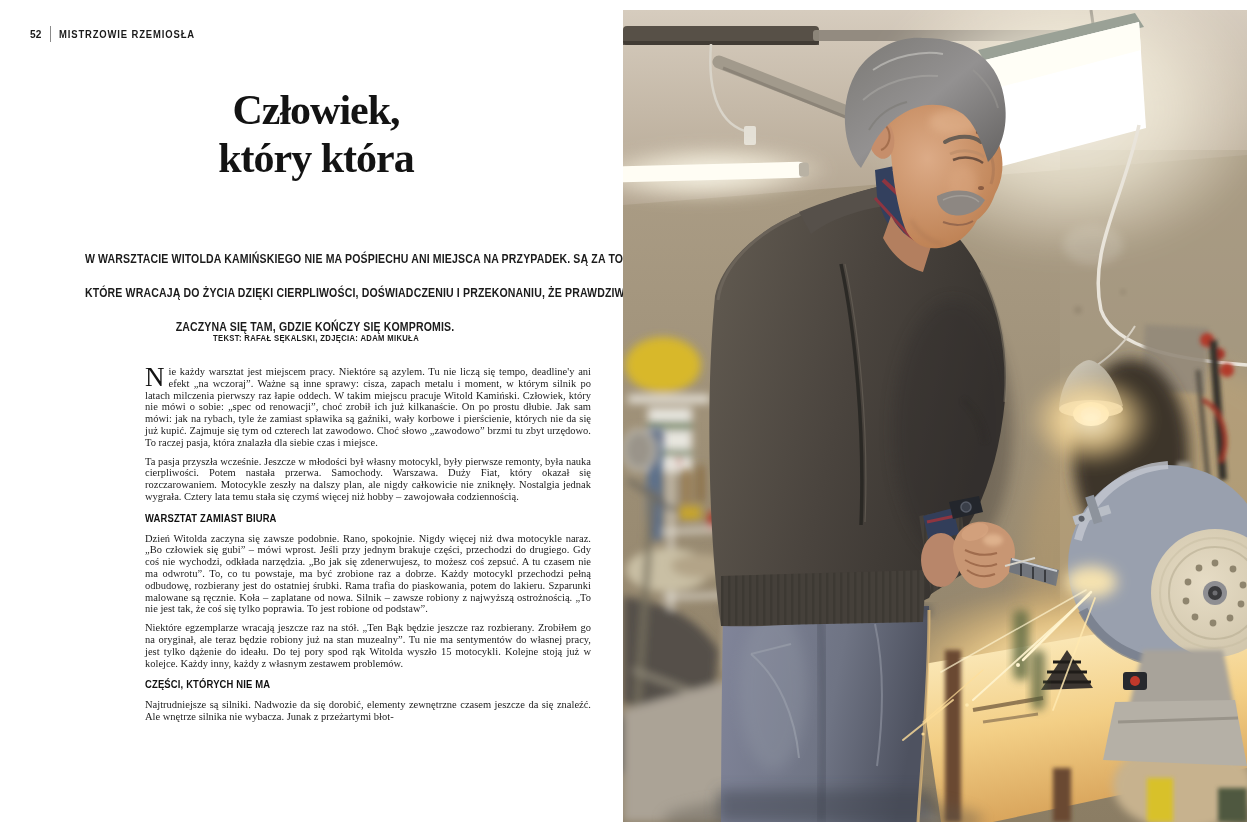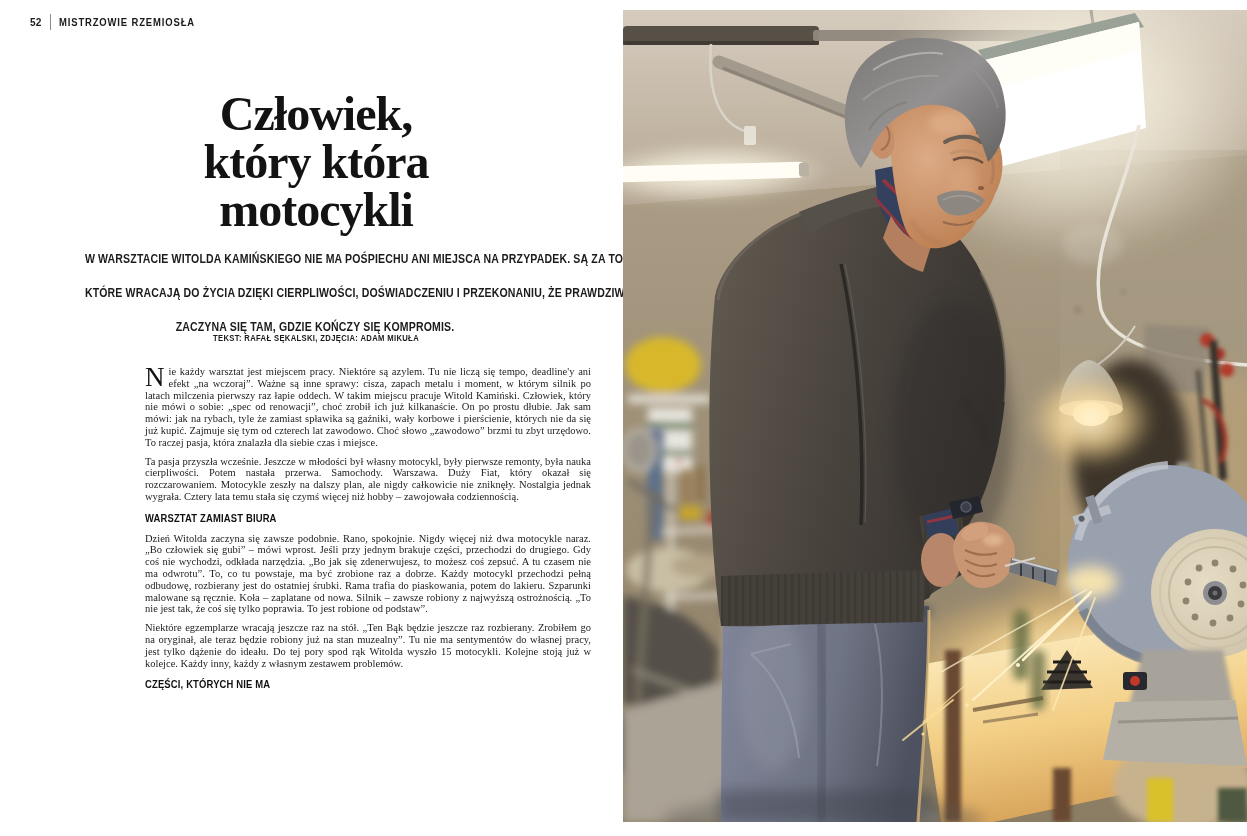--- a/index.html
+++ b/index.html
@@ -2,29 +2,29 @@
 <html style="--ink: #1a1a1a; --paper: #ffffff; --wall: #a3957d; --ceiling: #c9bfb1; --cool_light: #fffdf2; --warm_light: #ffe9b0; --bench_glow: #f2cf8a; --sweater: #4a443e; --pants: #6f7484; --skin: #c99473; --hair: #8f8d89; --wheel_face: #d8cdb4; --spark: #fff3cc;"><head>
 <meta charset="utf-8">
 <style>
   html,body{margin:0;padding:0;}
   body{
     width:1247px;height:836px;position:relative;overflow:hidden;
     background:#ffffff;font-family:"Liberation Serif",serif;
   }
   
   .folio-row{
-    position:absolute;top:14px;left:30px;display:flex;align-items:center;gap:8px;
+    position:absolute;top:26px;left:30px;display:flex;align-items:center;gap:8px;
     font-family:"Liberation Sans",sans-serif;font-weight:bold;font-size:11px;color:#1a1a1a;
   }
   .folio-num{transform:scaleX(.92);transform-origin:left center;}
   .folio-sep{width:1px;height:16px;background:#8a8a8a;}
   .section-name{transform:scaleX(.86);transform-origin:left center;letter-spacing:1px;}
   .title{
     position:absolute;top:58px;left:30px;width:572px;text-align:center;
-    font-family:"Liberation Serif",serif;font-weight:bold;font-size:48px;line-height:48px;
+    font-family:"Liberation Serif",serif;font-weight:bold;font-size:42px;line-height:48px;
     letter-spacing:-1px;color:#131313;
   }
   .standfirst{position:absolute;top:242px;left:20px;width:590px;color:#1b1b1b;
     font-family:"Liberation Sans",sans-serif;font-weight:bold;font-size:13.5px;}
   .sf-line{transform:scaleX(.78);transform-origin:center;text-align:center;
     line-height:34px;white-space:nowrap;letter-spacing:.2px;}
   .byline{
     position:absolute;top:333px;left:30px;width:572px;text-align:center;
     font-family:"Liberation Sans",sans-serif;font-weight:bold;font-size:9px;
     letter-spacing:.4px;transform:scaleX(.85);color:#1a1a1a;
@@ -49,38 +49,38 @@
 
 <div class="folio-row">
   <span class="folio-num">52</span>
   <span class="folio-sep"></span>
   <span class="section-name">MISTRZOWIE RZEMIOSŁA</span>
 </div>
 
 <h1 class="title" id="article-title">
     <div>Człowiek,</div>
     <div>który która</div>
-    <div>motocykli</div>
   </h1>
 
 <div class="standfirst" id="standfirst">
     <div class="sf-line">W WARSZTACIE WITOLDA KAMIŃSKIEGO NIE MA POŚPIECHU ANI MIEJSCA NA PRZYPADEK. SĄ ZA TO MOTOCYKLE,</div>
     <div class="sf-line">KTÓRE WRACAJĄ DO ŻYCIA DZIĘKI CIERPLIWOŚCI, DOŚWIADCZENIU I PRZEKONANIU, ŻE PRAWDZIWE RZEMIOSŁO</div>
     <div class="sf-line">ZACZYNA SIĘ TAM, GDZIE KOŃCZY SIĘ KOMPROMIS.</div>
   </div>
 
 <div class="byline">TEKST: RAFAŁ SĘKALSKI, ZDJĘCIA: ADAM MIKUŁA</div>
 
 <div class="body-col" id="body-col">
     <p><span class="dropcap">N</span>ie każdy warsztat jest miejscem pracy. Niektóre są azylem. Tu nie liczą się tempo, deadline'y ani efekt „na wczoraj”. Ważne są inne sprawy: cisza, zapach metalu i moment, w którym silnik po latach milczenia pierwszy raz łapie oddech. W takim miejscu pracuje Witold Kamiński. Człowiek, który nie mówi o sobie: „spec od renowacji”, choć zrobił ich już kilkanaście. On po prostu dłubie. Jak sam mówi: jak na rybach, tyle że zamiast spławika są gaźniki, wały korbowe i pierścienie, których nie da się już kupić. Zajmuje się tym od czterech lat zawodowo. Choć słowo „zawodowo” brzmi tu zbyt urzędowo. To raczej pasja, która znalazła dla siebie czas i miejsce.</p>
     <p>Ta pasja przyszła wcześnie. Jeszcze w młodości był własny motocykl, były pierwsze remonty, była nauka cierpliwości. Potem nastała przerwa. Samochody. Warszawa. Duży Fiat, który okazał się rozczarowaniem. Motocykle zeszły na dalszy plan, ale nigdy całkowicie nie zniknęły. Nostalgia jednak wygrała. Cztery lata temu stała się czymś więcej niż hobby – zawojowała codziennością.</p>
     <h3>WARSZTAT ZAMIAST BIURA</h3>
     <p>Dzień Witolda zaczyna się zawsze podobnie. Rano, spokojnie. Nigdy więcej niż dwa motocykle naraz. „Bo człowiek się gubi” – mówi wprost. Jeśli przy jednym brakuje części, przechodzi do drugiego. Gdy coś nie wychodzi, odkłada narzędzia. „Bo jak się zdenerwujesz, to możesz coś zepsuć. A tu czasem nie ma odwrotu”. To, co tu powstaje, ma być zrobione raz a dobrze. Każdy motocykl przechodzi pełną odbudowę, rozbierany jest do ostatniej śrubki. Rama trafia do piaskowania, potem do lakieru. Szparunki malowane są ręcznie. Koła – zaplatane od nowa. Silnik – zawsze robiony z najwyższą ostrożnością. „To nie jest tak, że coś się tylko poprawia. To jest robione od podstaw”.</p>
     <p>Niektóre egzemplarze wracają jeszcze raz na stół. „Ten Bąk będzie jeszcze raz rozbierany. Zrobiłem go na oryginał, ale teraz będzie robiony już na stan muzealny”. Tu nie ma sentymentów do własnej pracy, jest tylko dążenie do ideału. Do tej pory spod rąk Witolda wyszło 15 motocykli. Kolejne stoją już w kolejce. Każdy inny, każdy z własnym zestawem problemów.</p>
     <h3>CZĘŚCI, KTÓRYCH NIE MA</h3>
+    <p>Najtrudniejsze są silniki. Nadwozie da się dorobić, elementy zewnętrzne czasem jeszcze da się znaleźć. Ale wnętrze silnika nie wybacza. Junak z przeżartymi błot-</p>
   </div>
 
 <div class="photo-wrap">
 <svg viewBox="0 0 624 812" width="624" height="812" xmlns="http://www.w3.org/2000/svg">
   <defs>
     <linearGradient id="gCeil" x1="0" y1="0" x2="0" y2="1">
       <stop offset="0" stop-color="#d6ccbe"></stop>
           <stop offset="1" stop-color="#b4a692"></stop>
     </linearGradient>
     <linearGradient id="gWall" x1="0" y1="0" x2="0" y2="1">

